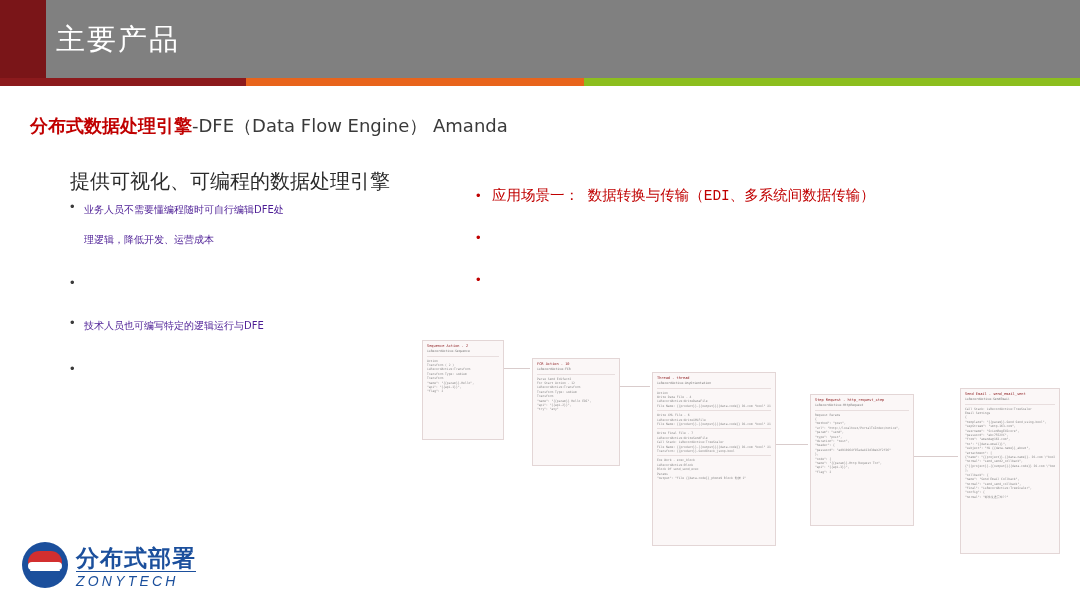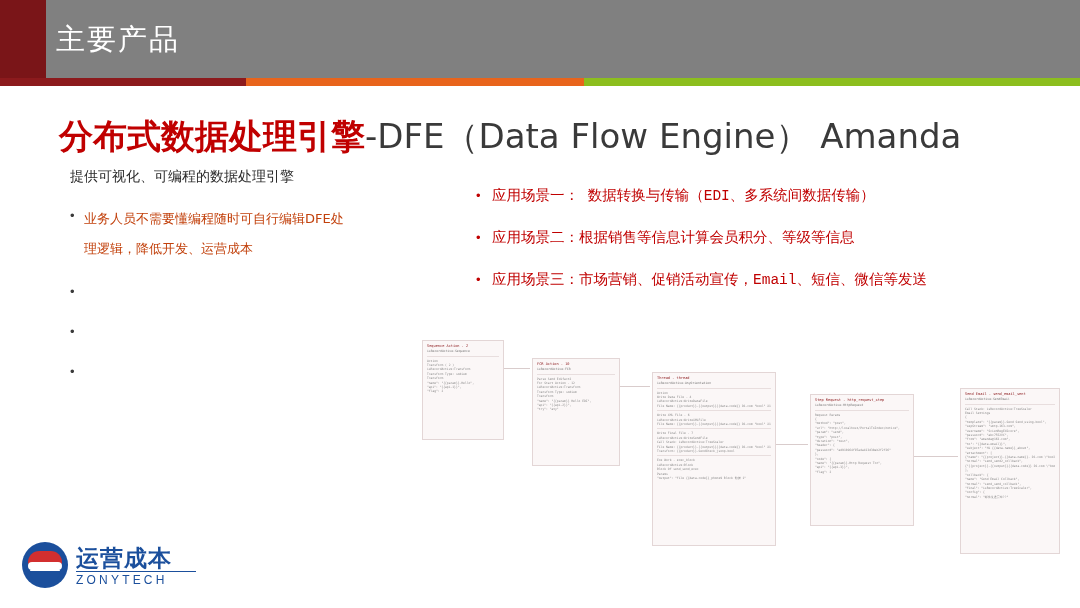--- a/index.html
+++ b/index.html
@@ -58,62 +58,61 @@
     display: flex;
   }
   .bar-seg-1 { width: 246px; height: 8px; background: #8c1a1d; }
   .bar-seg-2 { width: 338px; height: 8px; background: #e8641c; }
   .bar-seg-3 { width: 496px; height: 8px; background: #8cbe1e; }
 
   
   .slide-title {
     position: absolute;
     top: 114px;
-    left: 59px;
-    font-size: 34px;
+    left: 30px;
+    font-size: 18px;
     color: #c00000;
     font-weight: bold;
     white-space: nowrap;
     font-family: "DejaVu Sans", "Liberation Sans", sans-serif;
     text-align: center;
   }
   .slide-title .sub {
     color: #3a3a3a;
     font-weight: normal;
   }
 
   
   .left-col {
     position: absolute;
     top: 168px;
     left: 70px;
     width: 390px;
   }
   .left-head {
-    font-size: 14px;
+    font-size: 20px;
     color: #2b2b2b;
     font-family: "DejaVu Sans", "Liberation Sans", sans-serif;
-    margin-bottom: 18px;
   }
   .bullet-row {
     display: flex;
     align-items: flex-start;
     margin-bottom: 16px;
   }
   .bullet-dot {
     width: 14px;
     flex: 0 0 14px;
     font-size: 13px;
     color: #3a3a3a;
     line-height: 24px;
     text-align: left;
   }
   .bullet-text {
-    font-size: 13px;
-    color: #c2410c;
+    font-size: 10px;
+    color: #4c1d95;
     line-height: 30px;
     font-family: "DejaVu Sans", "Liberation Sans", sans-serif;
   }
 
   
   .right-col {
     position: absolute;
     top: 186px;
     left: 476px;
     width: 580px;
@@ -240,24 +239,25 @@
     font-size: 23px;
     font-weight: bold;
     color: #1b4f9c;
     font-family: "DejaVu Sans", "Liberation Sans", sans-serif;
     letter-spacing: 1px;
   }
   .logo-en {
     position: absolute;
     left: 54px;
     top: 33px;
-    font-size: 12px;
+    font-size: 14px;
     color: #1b4f9c;
     letter-spacing: 3.2px;
     font-family: "Liberation Sans", sans-serif;
+    font-style: italic;
   }
   .logo-underline {
     position: absolute;
     left: 54px;
     top: 31px;
     width: 120px;
     height: 1px;
     background: #1b4f9c;
   }
 </style>
@@ -286,38 +286,37 @@
     <div class="bullet-row">
       <div class="bullet-dot">•</div>
       <div class="bullet-text" style="white-space:pre-line;">业务人员不需要懂编程随时可自行编辑DFE处
 理逻辑，降低开发、运营成本</div>
     </div>
     <div class="bullet-row">
       <div class="bullet-dot">•</div>
     </div>
     <div class="bullet-row">
       <div class="bullet-dot">•</div>
+      <div class="bullet-text" style="white-space:pre-line;">技术人员也可编写特定的逻辑运行与DFE</div>
     </div>
     <div class="bullet-row">
       <div class="bullet-dot">•</div>
     </div>
   </div>
 
   <div class="right-col">
     <div class="scene-row">
       <div class="scene-dot">•</div>
       <div class="scene-text">应用场景一： 数据转换与传输（EDI、多系统间数据传输）</div>
     </div>
     <div class="scene-row">
       <div class="scene-dot">•</div>
-      <div class="scene-text">应用场景二：根据销售等信息计算会员积分、等级等信息</div>
     </div>
     <div class="scene-row">
       <div class="scene-dot">•</div>
-      <div class="scene-text">应用场景三：市场营销、促销活动宣传，Email、短信、微信等发送</div>
     </div>
   </div>
 
   <div class="diagram">
 
     <div class="connector" style="left:96px; top:42px; width:26px;"></div>
     <div class="connector" style="left:210px; top:60px; width:32px;"></div>
     <div class="connector" style="left:368px; top:118px; width:32px;"></div>
     <div class="connector" style="left:506px; top:130px; width:44px;"></div>
 
@@ -423,18 +422,18 @@
       <div class="n-line">      "normal": "邮件发送完毕??"</div>
     </div>
   </div>
 
   <div class="logo">
     <div class="logo-mark">
       <div class="swirl-red"></div>
       <div class="swirl-white"></div>
       <div class="swirl-blue"></div>
     </div>
-    <div class="logo-cn">运营成本</div>
+    <div class="logo-cn">分布式部署</div>
     <div class="logo-underline"></div>
     <div class="logo-en">ZONYTECH</div>
   </div>
 
 </div>
 
 </body></html>

